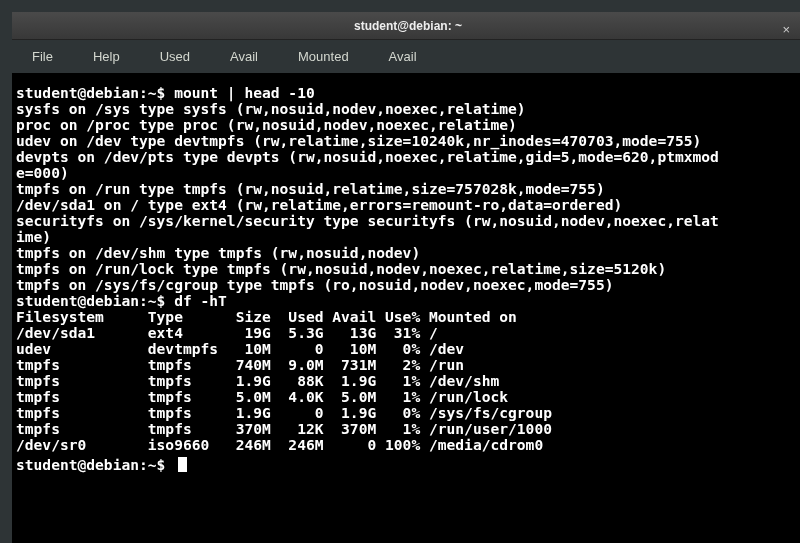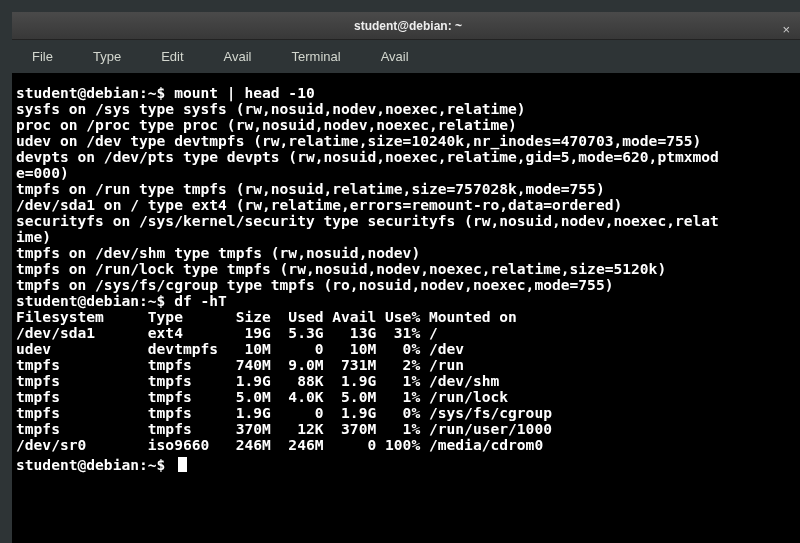--- a/index.html
+++ b/index.html
@@ -73,24 +73,24 @@
 </head>
 <body>
 
 <div class="titlebar">
   <span class="titlebar-title">student@debian: ~</span>
   <span class="titlebar-close">×</span>
 </div>
 
 <div class="menubar">
   <span class="menu-item">File</span>
-  <span class="menu-item">Type</span>
-  <span class="menu-item">Edit</span>
+  <span class="menu-item">Help</span>
+  <span class="menu-item">Used</span>
   <span class="menu-item">Avail</span>
-  <span class="menu-item">Terminal</span>
+  <span class="menu-item">Mounted</span>
   <span class="menu-item">Avail</span>
 </div>
 
 <div class="terminal" id="term">student@debian:~$ mount | head -10
 sysfs on /sys type sysfs (rw,nosuid,nodev,noexec,relatime)
 proc on /proc type proc (rw,nosuid,nodev,noexec,relatime)
 udev on /dev type devtmpfs (rw,relatime,size=10240k,nr_inodes=470703,mode=755)
 devpts on /dev/pts type devpts (rw,nosuid,noexec,relatime,gid=5,mode=620,ptmxmod
 e=000)
 tmpfs on /run type tmpfs (rw,nosuid,relatime,size=757028k,mode=755)

